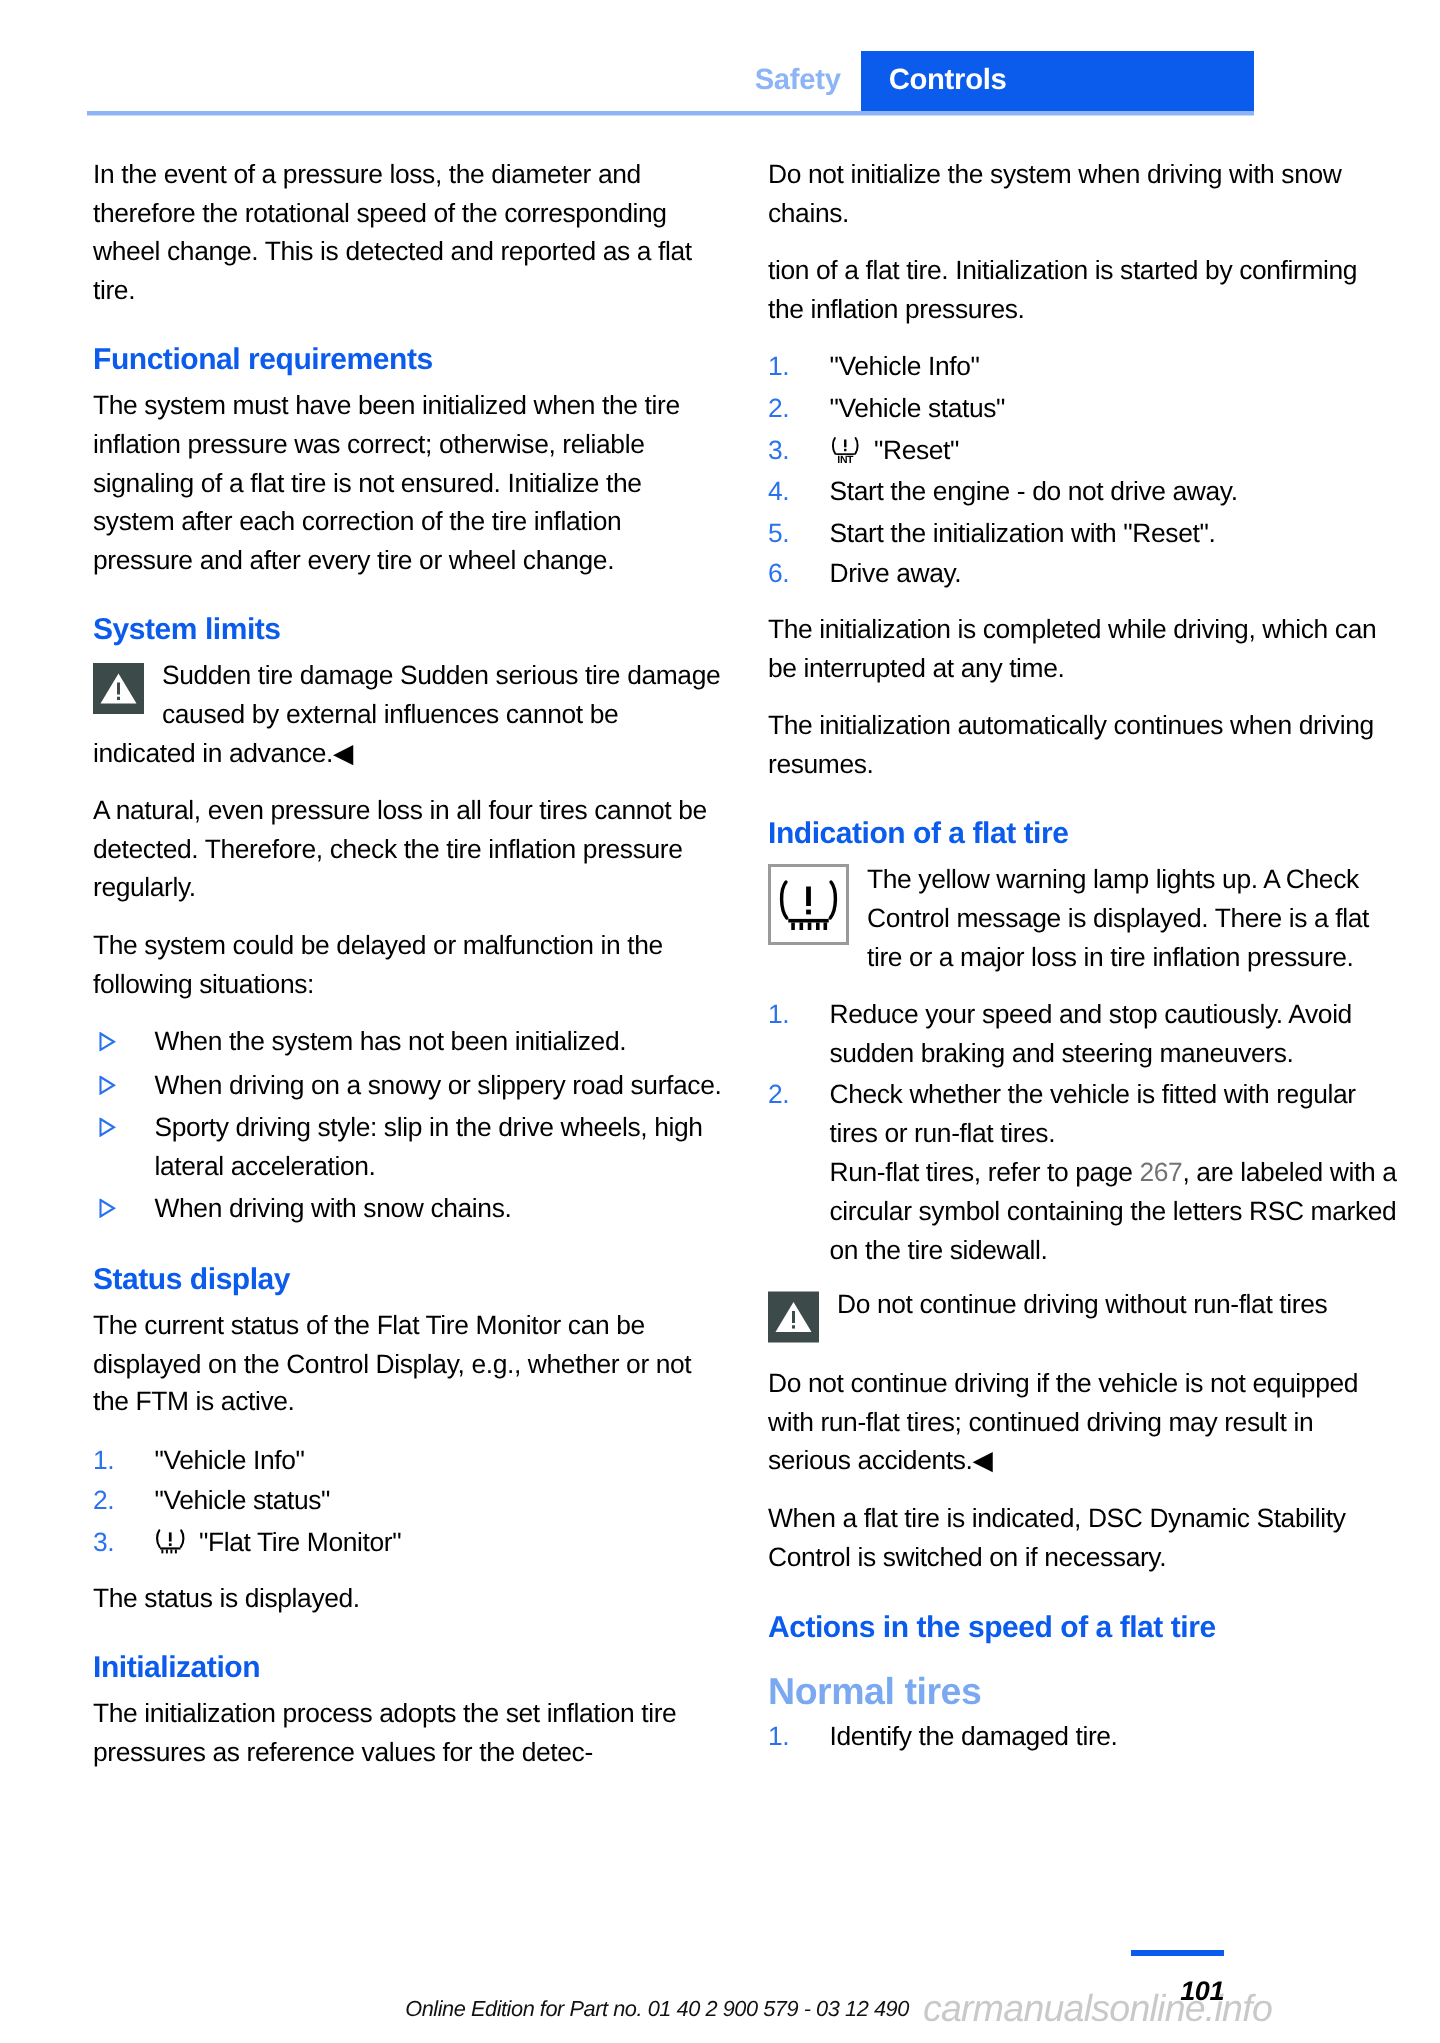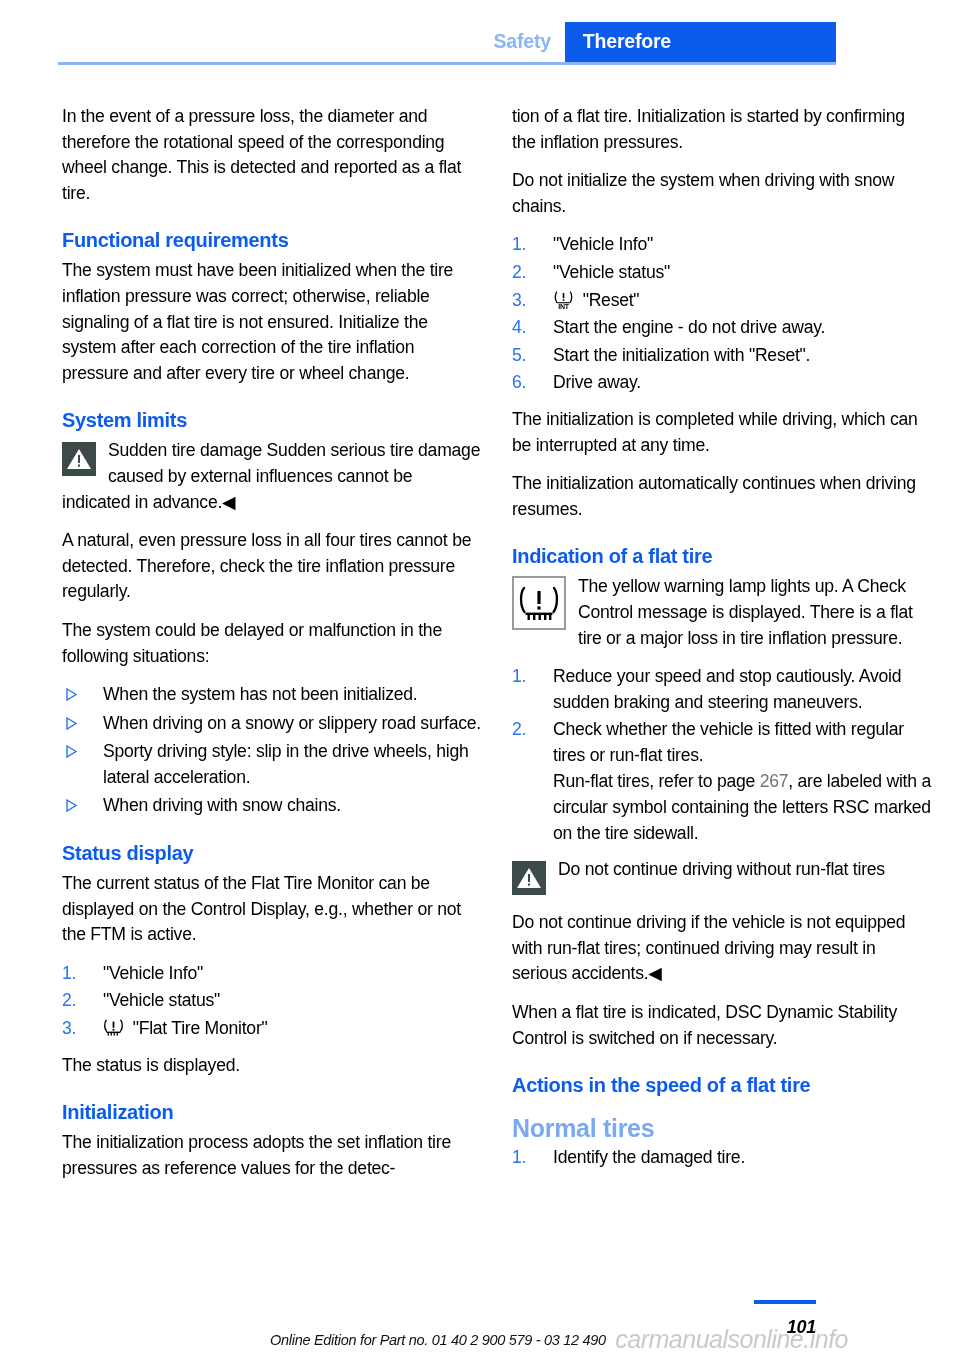--- a/index.html
+++ b/index.html
@@ -12,21 +12,21 @@
     background: #ffffff;
     font-family: "Liberation Sans", sans-serif;
     color: #000000;
     position: relative;
     overflow: hidden;
   }
 
   
   .page-header {
     position: absolute;
-    top: 0;
+    top: 12px;
     left: 0;
     width: 836px;
     height: 62px;
   }
   .tab-strip {
     position: absolute;
     right: 0;
     top: 22px;
     display: flex;
     align-items: stretch;
@@ -250,21 +250,21 @@
 </style>
 </head>
 <body>
 
 <div class="page-header">
   <div class="tab-strip">
     <div class="tab tab-inactive">
       <span>Safety</span>
     </div>
     <div class="tab tab-active">
-      <span>Therefore</span>
+      <span>Controls</span>
     </div>
   </div>
   <div class="header-rule"></div>
 </div>
 
 <div class="content">
 
   <div class="col col-left">
 
     <p class="body">In the event of a pressure loss, the diameter and therefore the rotational speed of the corresponding wheel change. This is detected and reported as a flat tire.</p>
@@ -356,22 +356,22 @@
     </ol>
 
     <p class="body">The status is displayed.</p>
 
     <h2 class="section">Initialization</h2>
     <p class="body">The initialization process adopts the set inflation tire pressures as reference values for the detec-</p>
   </div>
 
   <div class="col col-right">
 
+    <p class="body">Do not initialize the system when driving with snow chains.</p>
     <p class="body">tion of a flat tire. Initialization is started by confirming the inflation pressures.</p>
-    <p class="body">Do not initialize the system when driving with snow chains.</p>
 
     <ol class="steps">
       <li>
         <span class="num">1.</span>
         <span>"Vehicle Info"</span>
       </li>
       <li>
         <span class="num">2.</span>
         <span>"Vehicle status"</span>
       </li>

